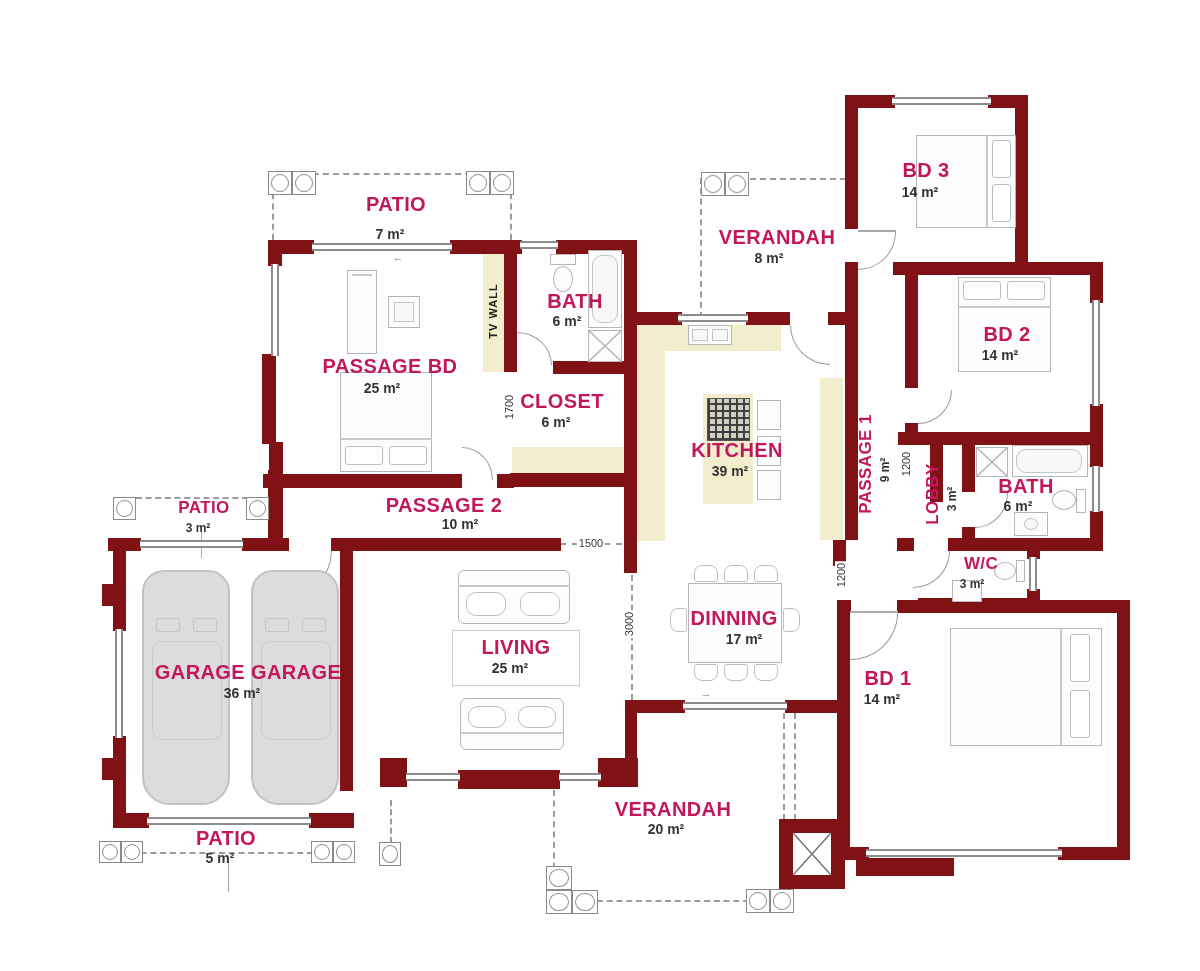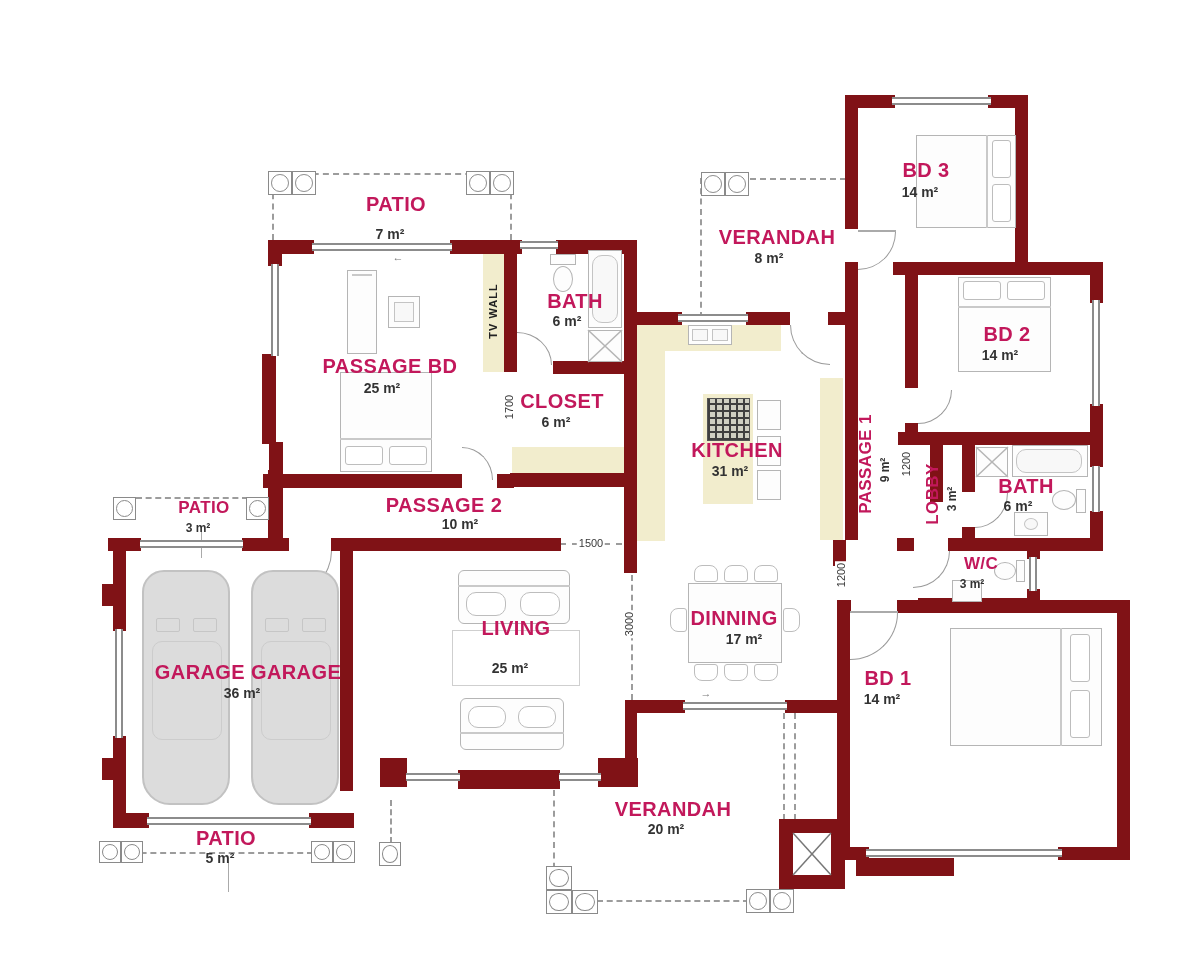--- a/index.html
+++ b/index.html
@@ -336,21 +336,21 @@
   <div class="rl" style="left:777px;top:237px">VERANDAH</div>
   <div class="ar" style="left:769px;top:258px">8 m²</div>
 
   <div class="rl" style="left:926px;top:170px">BD 3</div>
   <div class="ar" style="left:920px;top:192px">14 m²</div>
 
   <div class="rl" style="left:1007px;top:334px">BD 2</div>
   <div class="ar" style="left:1000px;top:355px">14 m²</div>
 
   <div class="rl" style="left:737px;top:450px">KITCHEN</div>
-  <div class="ar" style="left:730px;top:471px">31 m²</div>
+  <div class="ar" style="left:730px;top:471px">39 m²</div>
 
   <div class="rl v s" style="left:866px;top:464px">PASSAGE 1</div>
   <div class="ar v sm" style="left:885px;top:470px">9 m²</div>
 
   <div class="rl v s" style="left:933px;top:494px">LOBBY</div>
   <div class="ar v sm" style="left:952px;top:499px">3 m²</div>
 
   <div class="rl" style="left:1026px;top:486px">BATH</div>
   <div class="ar" style="left:1018px;top:506px">6 m²</div>
 
@@ -359,21 +359,21 @@
 
   <div class="rl" style="left:444px;top:505px">PASSAGE 2</div>
   <div class="ar" style="left:460px;top:524px">10 m²</div>
 
   <div class="rl s" style="left:204px;top:508px">PATIO</div>
   <div class="ar sm" style="left:198px;top:528px">3 m²</div>
 
   <div class="rl" style="left:248px;top:672px">GARAGE GARAGE</div>
   <div class="ar" style="left:242px;top:693px">36 m²</div>
 
-  <div class="rl" style="left:516px;top:628px">LIVING</div>
+  <div class="rl" style="left:516px;top:647px">LIVING</div>
   <div class="ar" style="left:510px;top:668px">25 m²</div>
 
   <div class="rl" style="left:734px;top:618px">DINNING</div>
   <div class="ar" style="left:744px;top:639px">17 m²</div>
 
   <div class="rl" style="left:888px;top:678px">BD 1</div>
   <div class="ar" style="left:882px;top:699px">14 m²</div>
 
   <div class="rl" style="left:673px;top:809px">VERANDAH</div>
   <div class="ar" style="left:666px;top:829px">20 m²</div>

